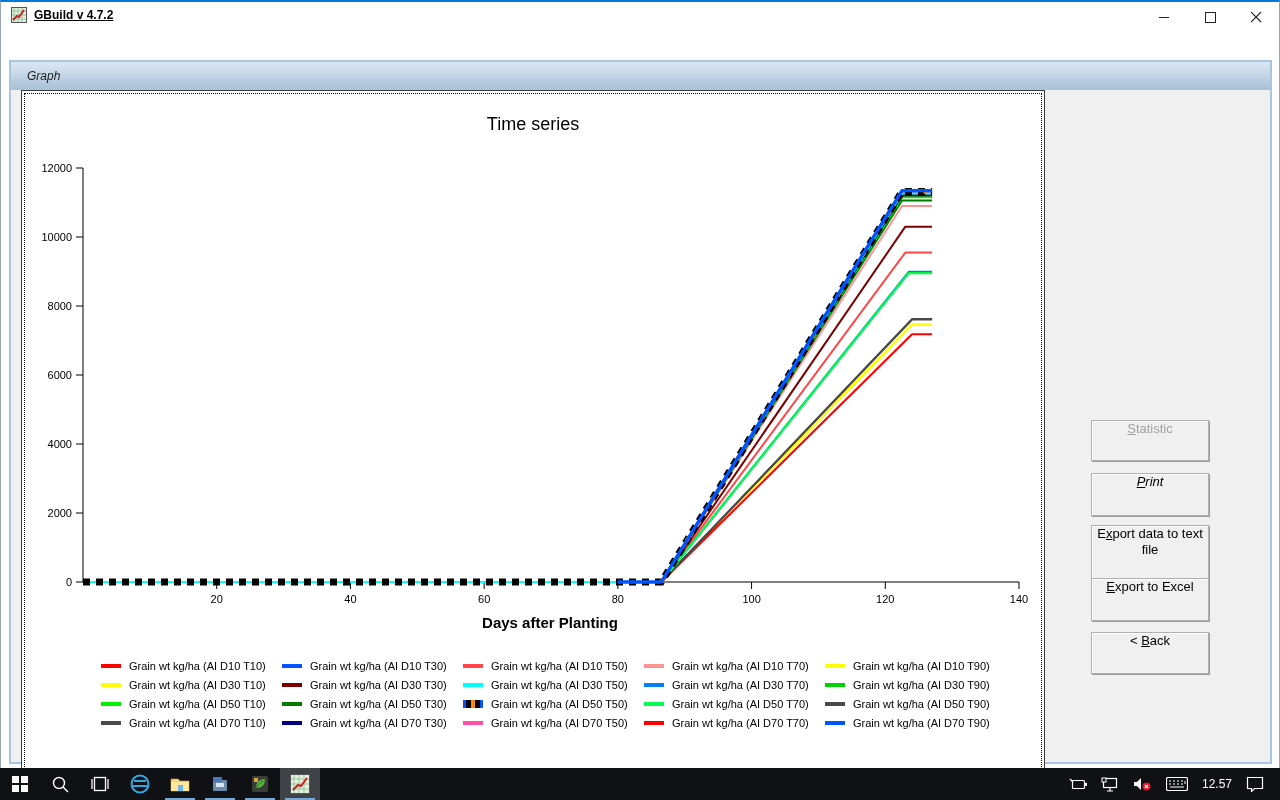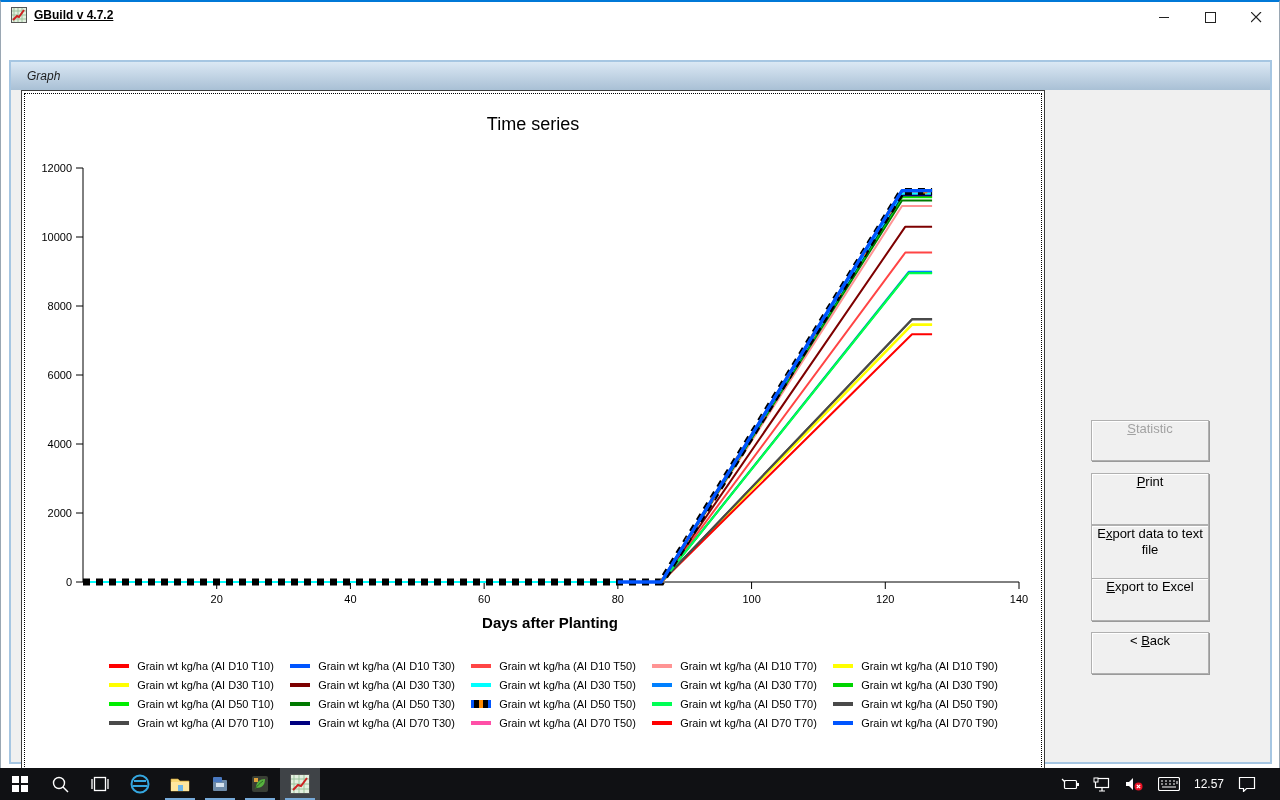--- a/index.html
+++ b/index.html
@@ -27,21 +27,21 @@
   .panel-title { font-size:12px; color:#1c1c1c; }
 
   
   .chart-box { position:absolute; left:10px; top:28px; width:1024px; height:772px;
     border:1px solid #3c3c3c; background:#fff; }
   .chart-inner { position:absolute; inset:2px; border:1px dotted #000; background:#fff; }
   .chart-svg { position:absolute; left:0; top:0; }
 
   .legend { position:absolute; left:76px; top:562px; display:grid;
     grid-template-columns:repeat(5,181px); grid-auto-rows:19px; }
-  .legend-cell { display:flex; align-items:center;justify-content:center; }
+  .legend-cell { display:flex; align-items:center; }
   .legend-swatch { width:20px; height:4px; margin-right:8px; flex:0 0 20px; }
   .legend-swatch.marker { height:8px; }
   .legend-label { font-size:11px; color:#000; white-space:nowrap; }
 
   
   .side-btn { position:absolute; left:1080px; width:118px;
     background:#f0f0f0; border:1px solid #b0b0b0;
     box-shadow:1px 1px 0 #9a9a9a, inset 1px 1px 0 #ffffff;
     font-family:"Liberation Sans",sans-serif; font-size:13px; color:#000;
     display:flex; align-items:flex-start; justify-content:center; text-align:center;
@@ -49,21 +49,21 @@
   .side-btn[data-disabled="true"] { color:#a2a2a2; }
 
   
   .taskbar { position:absolute; left:0; bottom:0; width:1280px; height:32px;
     background:#101114; display:flex; align-items:stretch; }
   .task-left { display:flex; align-items:stretch; }
   .task-btn { width:40px; display:flex; align-items:center; justify-content:center; position:relative; }
   .task-btn.underlined::after { content:""; position:absolute; left:5px; right:5px; bottom:0;
     height:2px; background:#76a9d8; }
   .task-btn.active { background:#3f4347; }
-  .tray { margin-left:auto; display:flex; align-items:center; gap:14px; padding-right:24px; }
+  .tray { margin-left:auto; display:flex; align-items:center; gap:14px; padding-right:16px; }
   .tray-time { color:#ffffff; font-size:12px; }
   .tray svg { display:block; }
 </style>
 </head>
 <body>
 
 <div class="window">
 
   <div class="titlebar">
     <div class="title-left">
@@ -237,21 +237,21 @@
               <span class="legend-label">Grain wt kg/ha (AI D70 T90)</span>
             </div>
           </div>
       </div>
     </div>
 
     <div id="side-buttons">
         <div class="side-btn" data-disabled="true" style="top: 358px; height: 41px;">
           <span><u>S</u>tatistic</span>
         </div>
-        <div class="side-btn" data-disabled="false" style="top: 411px; height: 52px;">
+        <div class="side-btn" data-disabled="false" style="top: 411px; height: 43px; font-style: italic;">
           <span><u>P</u>rint</span>
         </div>
         <div class="side-btn" data-disabled="false" style="top: 463px; height: 58px;">
           <span>E<u>x</u>port data to text file</span>
         </div>
         <div class="side-btn" data-disabled="false" style="top: 516px; height: 43px;">
           <span><u>E</u>xport to Excel</span>
         </div>
         <div class="side-btn" data-disabled="false" style="top: 570px; height: 42px;">
           <span>&lt; <u>B</u>ack</span>

